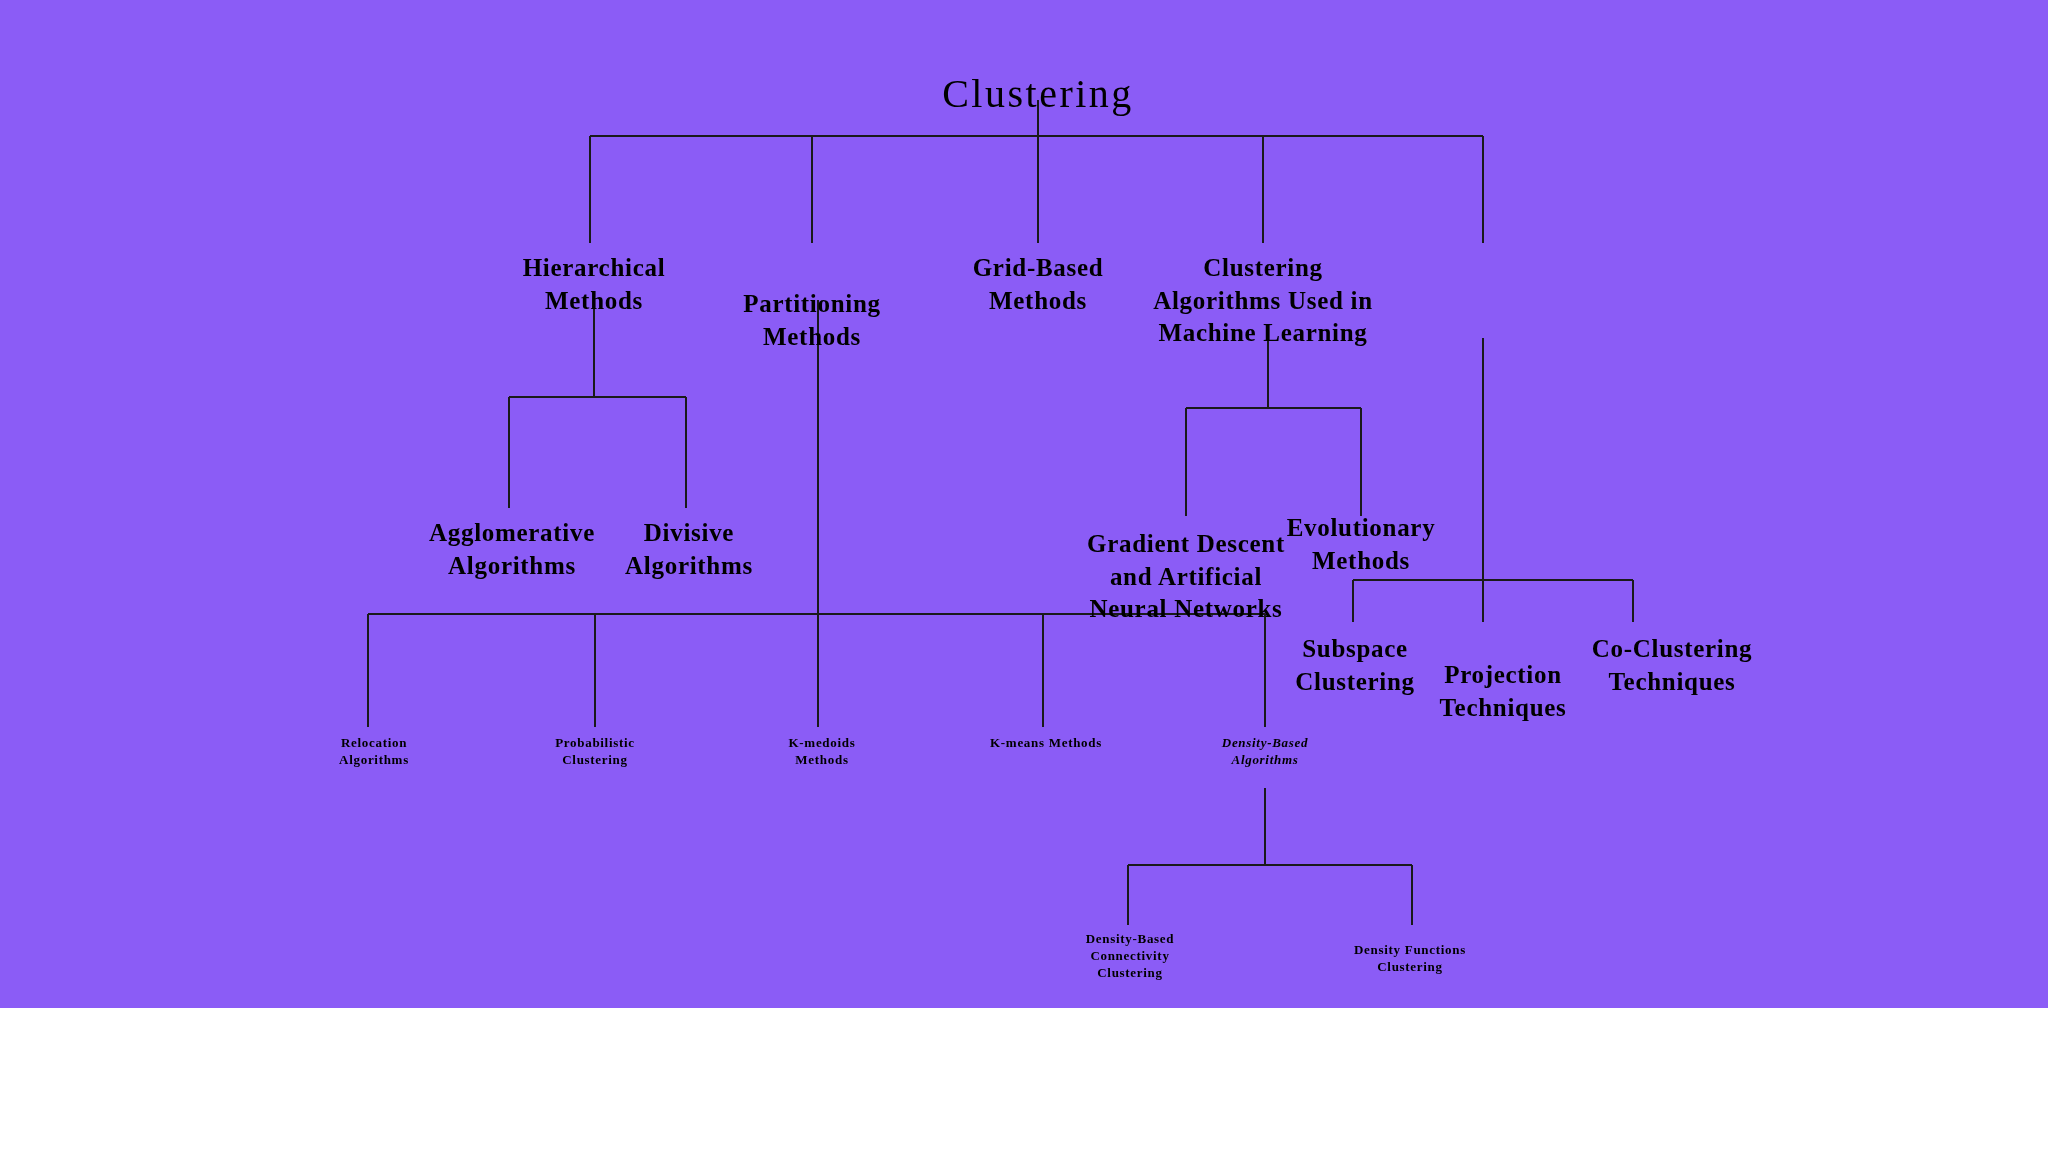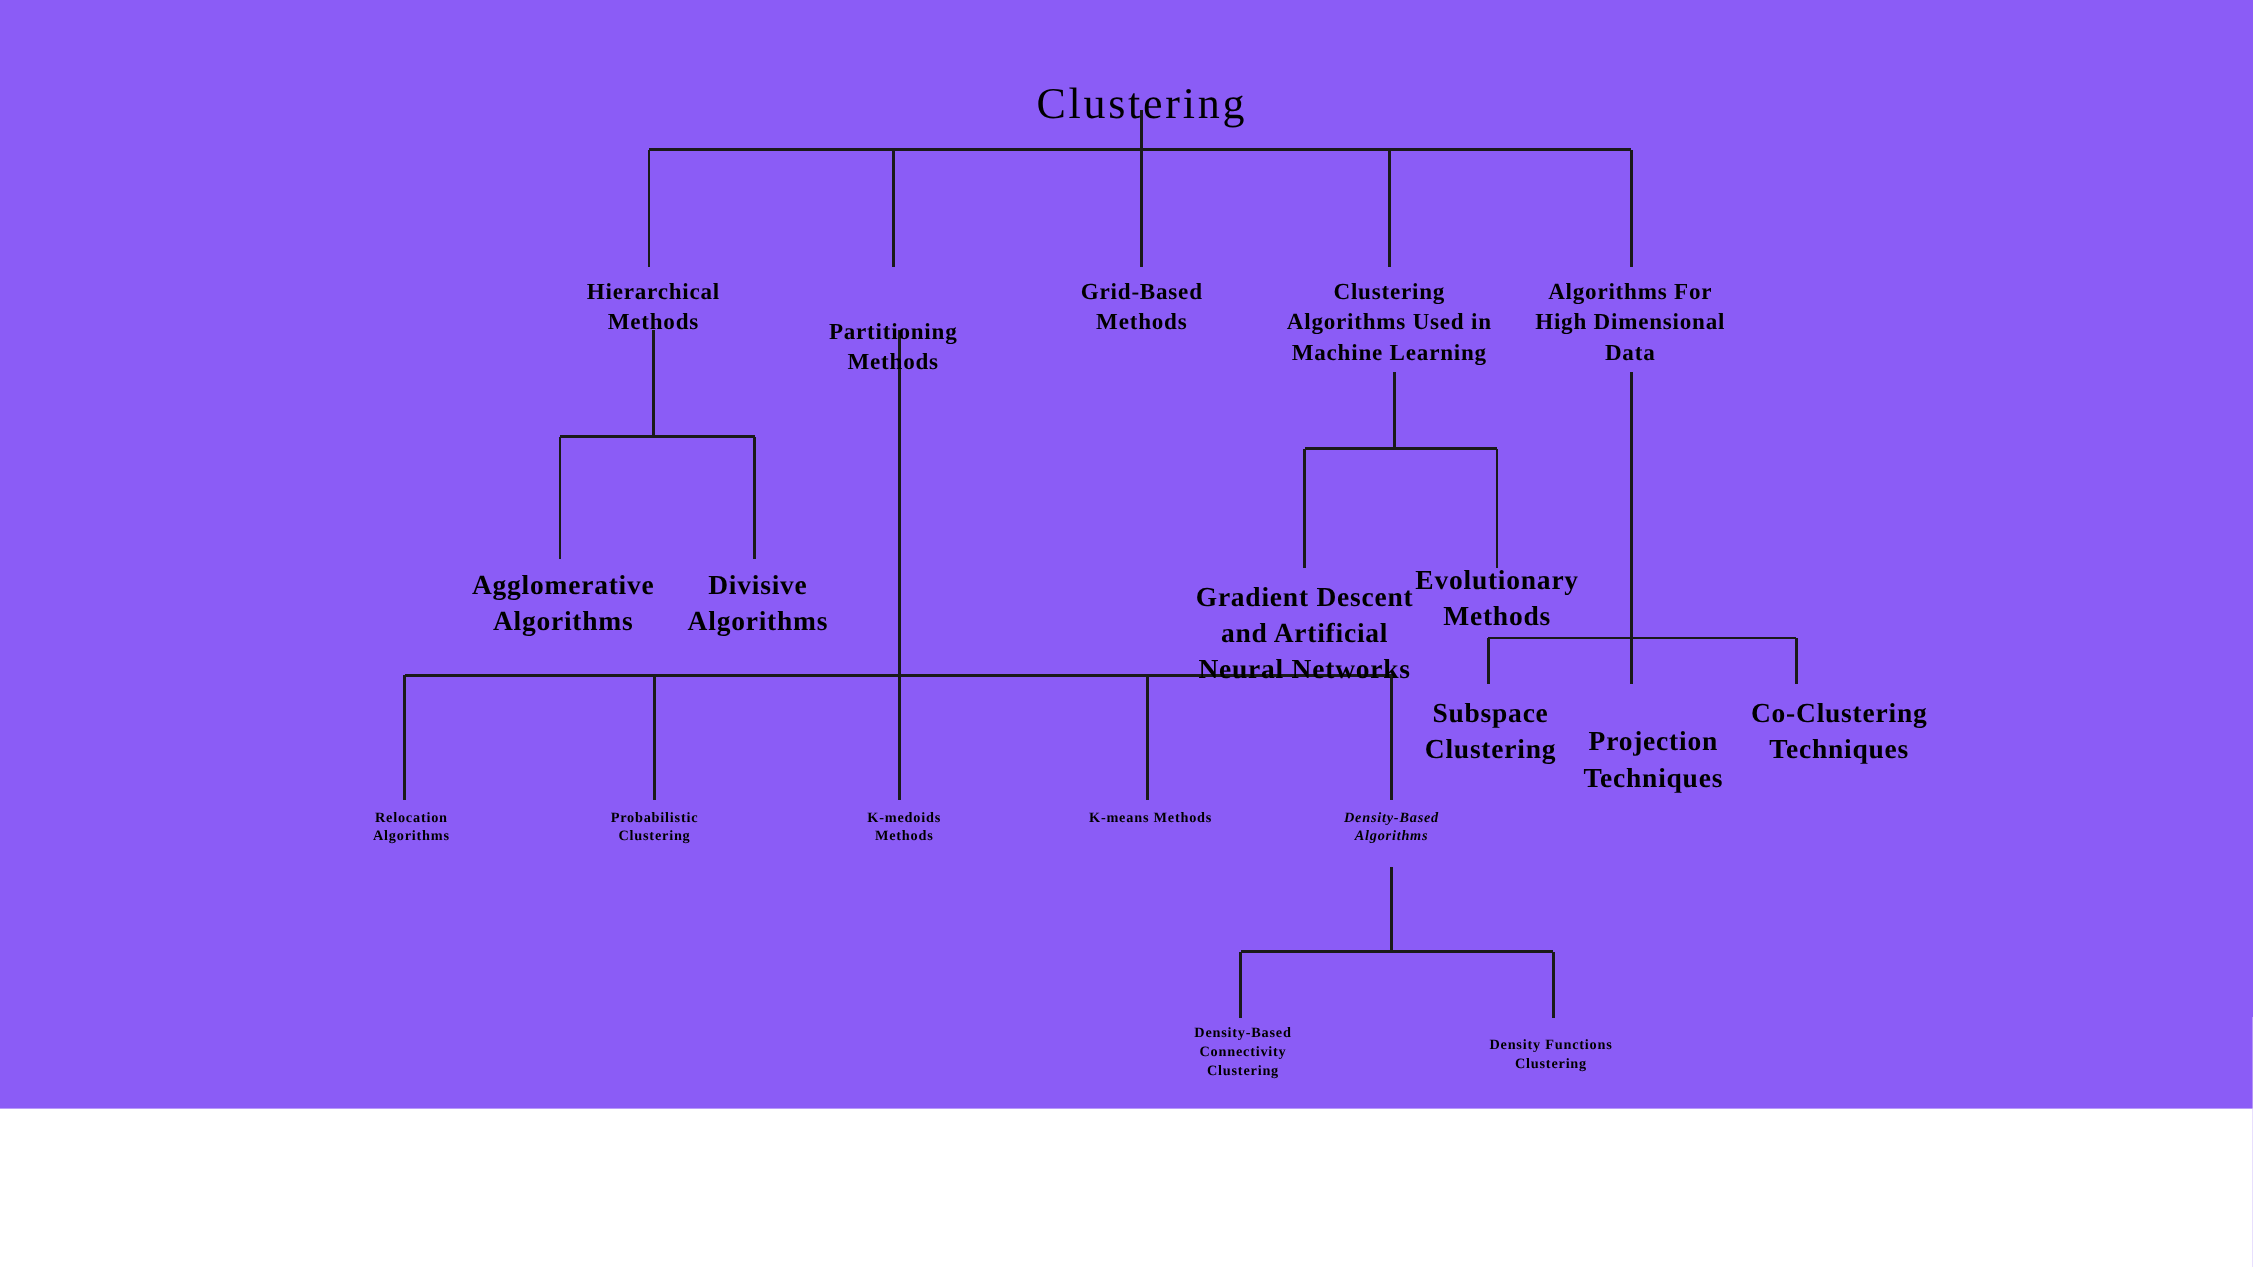--- a/index.html
+++ b/index.html
@@ -41,21 +41,21 @@
     letter-spacing: 0.7px;
     line-height: 1.30;
     white-space: pre-line;
     transform: translateX(-50%);
   }
   .node-title {
     font-size: 40px;
     font-weight: 400;
     letter-spacing: 2.5px;
   }
-  .node-l2 { font-size: 21px; }
+  .node-l2 { font-size: 25px; }
   .node-l3 { font-size: 25px; }
   .node-l4 { font-size: 13px; }
   .node-italic { font-style: italic; }
 
   
   #footer-bar {
     position: absolute;
     left: 0;
     top: 1058px;
     width: 2048px;
@@ -134,23 +134,20 @@
     <div class="node node-l2" style="left:812px; top:252px;margin-top:36px;">Partitioning
 Methods</div>
 
     <div class="node node-l2" style="left:1038px; top:252px;">Grid-Based
 Methods</div>
 
     <div class="node node-l2" style="left:1263px; top:252px;">Clustering
 Algorithms Used in
 Machine Learning</div>
 
-    <div class="node node-l2" style="left:1482px; top:252px;">Algorithms For
-High Dimensional
-Data</div>
 
     <div class="node node-l3" style="left:512px; top:517px;">Agglomerative
 Algorithms</div>
 
     <div class="node node-l3" style="left:689px; top:517px;">Divisive
 Algorithms</div>
 
     <div class="node node-l3" style="left:1186px; top:528px;">Gradient Descent
 and Artificial
 Neural Networks</div>

